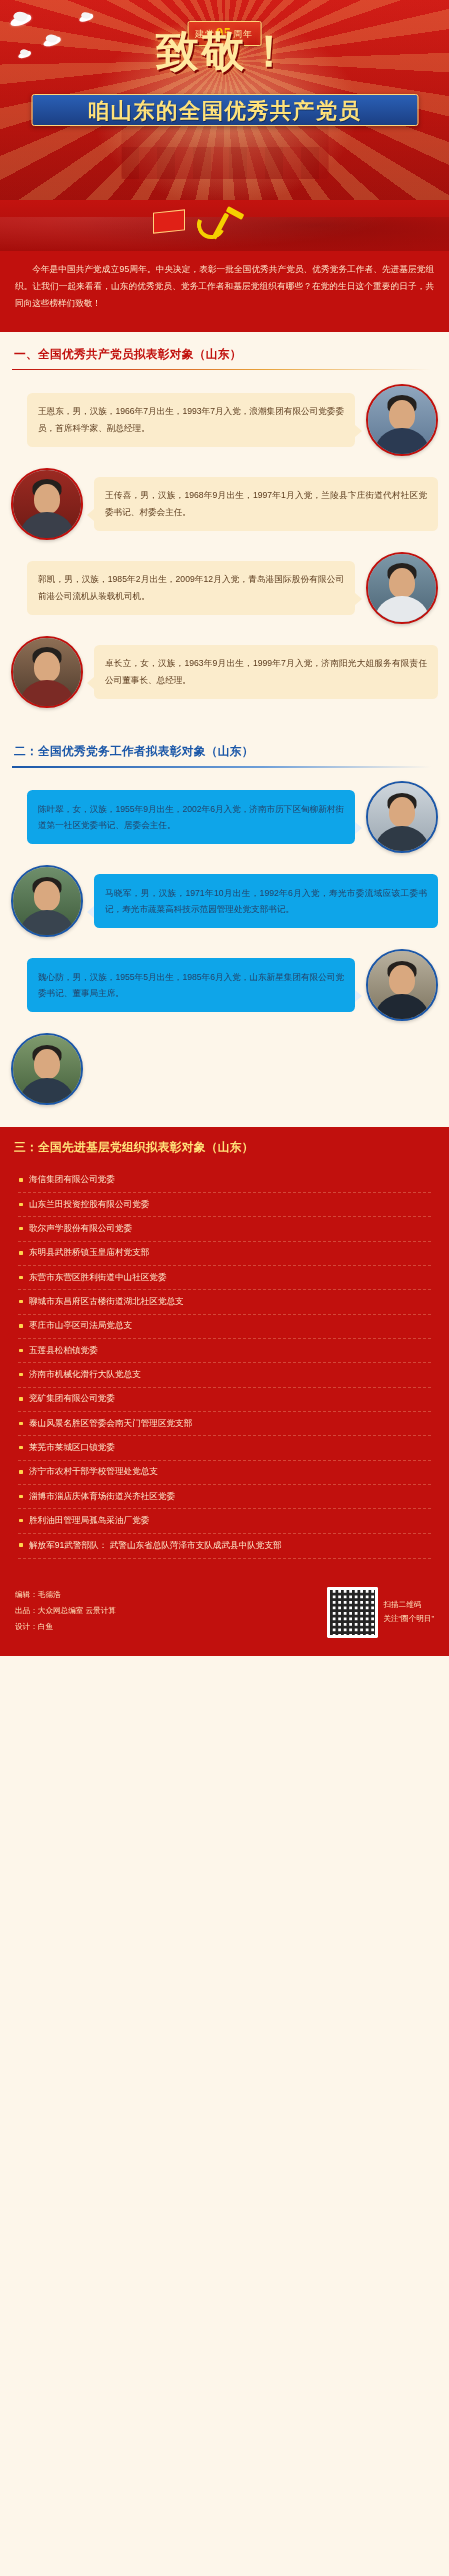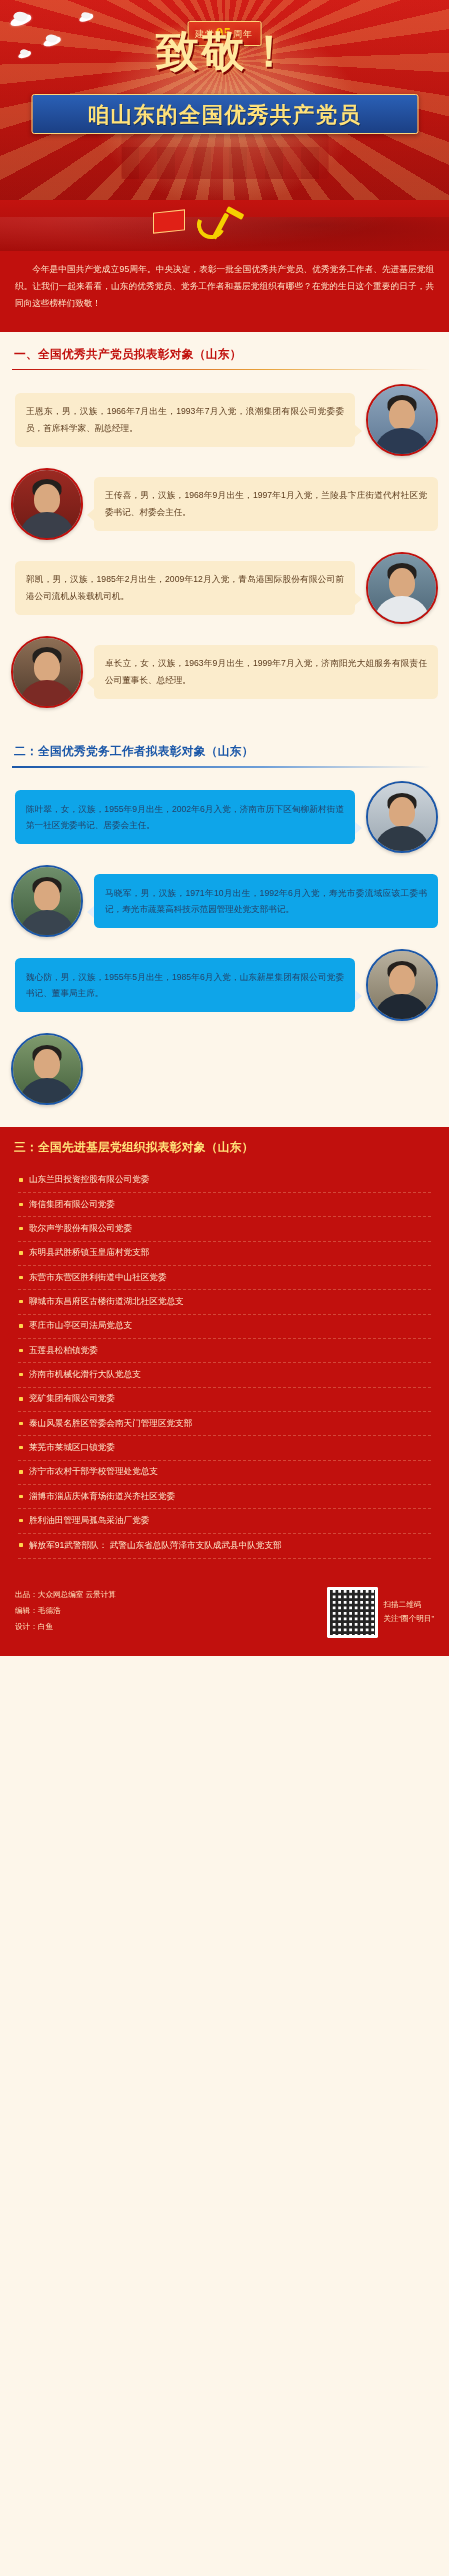--- a/index.html
+++ b/index.html
@@ -74,21 +74,21 @@
     font-size: 43px;
     color: #ffe9a0;
     text-shadow: 1.4px 2.1px 0 #7e0604, 0 0 9.7px rgba(255,200,80,.55);
     letter-spacing: 2.8px;
     white-space: nowrap;
   }
   .hero-subtitle-wrap {
     position: absolute; left: 50%; transform: translateX(-50%);
     top: 94px;
     width: 387px;
-    height: 40px;
+    height: 32px;
     background: linear-gradient(180deg,#2a60b6,#1b3f84);
     border: 1.4px solid #ffd77a;
     border-radius: 2.8px;
     display: flex; align-items: center; justify-content: center;
     box-shadow: 0 1.4px 4.1px rgba(0,0,0,.3);
   }
   .hero-subtitle {
     font-family: "Liberation Serif", serif;
     font-weight: bold;
     font-size: 21.4px;
@@ -246,21 +246,21 @@
     padding: 9.7px 11px;
     margin-left: 11px;
     font-size: 8.6px;
     line-height: 1.95;
     color: #5a3a1c;
     text-align: justify;
     min-height: 54px;
     display: flex; align-items: center;
   }
   .sec-blue .bubble { background: #0ea5e9; color: #244268; }
-  .person.right-photo .bubble { margin-left: 4px; margin-right: 11px; }
+  .person.right-photo .bubble { margin-left: 16px; margin-right: 11px; }
   .bubble:after {
     content: "";
     position: absolute;
     top: 32px;
     width: 0; height: 0;
     border-top: 6.2px solid transparent;
     border-bottom: 6.2px solid transparent;
   }
   .person.left-photo .bubble:after {
     left: -7px; border-right: 7.6px solid #fbeccc;
@@ -449,43 +449,43 @@
         <div class="body" style="background:#2c3a4a"></div>
       </div>
     </div>
   </div>
 
   <div class="sec-head-red">
     <div class="txt">三：全国先进基层党组织拟表彰对象（山东）</div>
   </div>
   <div class="redlist">
     <ul>
+      <li>海信集团有限公司党委</li>
       <li>山东兰田投资控股有限公司党委</li>
-      <li>海信集团有限公司党委</li>
       <li>歌尔声学股份有限公司党委</li>
       <li>东明县武胜桥镇玉皇庙村党支部</li>
       <li>东营市东营区胜利街道中山社区党委</li>
       <li>聊城市东昌府区古楼街道湖北社区党总支</li>
       <li>枣庄市山亭区司法局党总支</li>
       <li>五莲县松柏镇党委</li>
       <li>济南市机械化滑行大队党总支</li>
       <li>兖矿集团有限公司党委</li>
       <li>泰山风景名胜区管委会南天门管理区党支部</li>
       <li>莱芜市莱城区口镇党委</li>
       <li>济宁市农村干部学校管理处党总支</li>
       <li>淄博市淄店庆体育场街道兴齐社区党委</li>
       <li>胜利油田管理局孤岛采油厂党委</li>
       <li class="two-line">解放军91武警部队：  武警山东省总队菏泽市支队成武县中队党支部</li>
     </ul>
   </div>
 
   <div class="footer">
     <div class="credits">
+      <div>编辑：毛德浩</div>
       <div>出品：大众网总编室   云景计算</div>
-      <div>编辑：毛德浩</div>
       <div>设计：白鱼</div>
     </div>
     <div class="qrwrap">
       <div class="qr">
         <div class="grid"></div>
       </div>
       <div class="qrtext">
         <div>扫描二维码</div>
         <div>关注“圈个明日”</div>
       </div>

